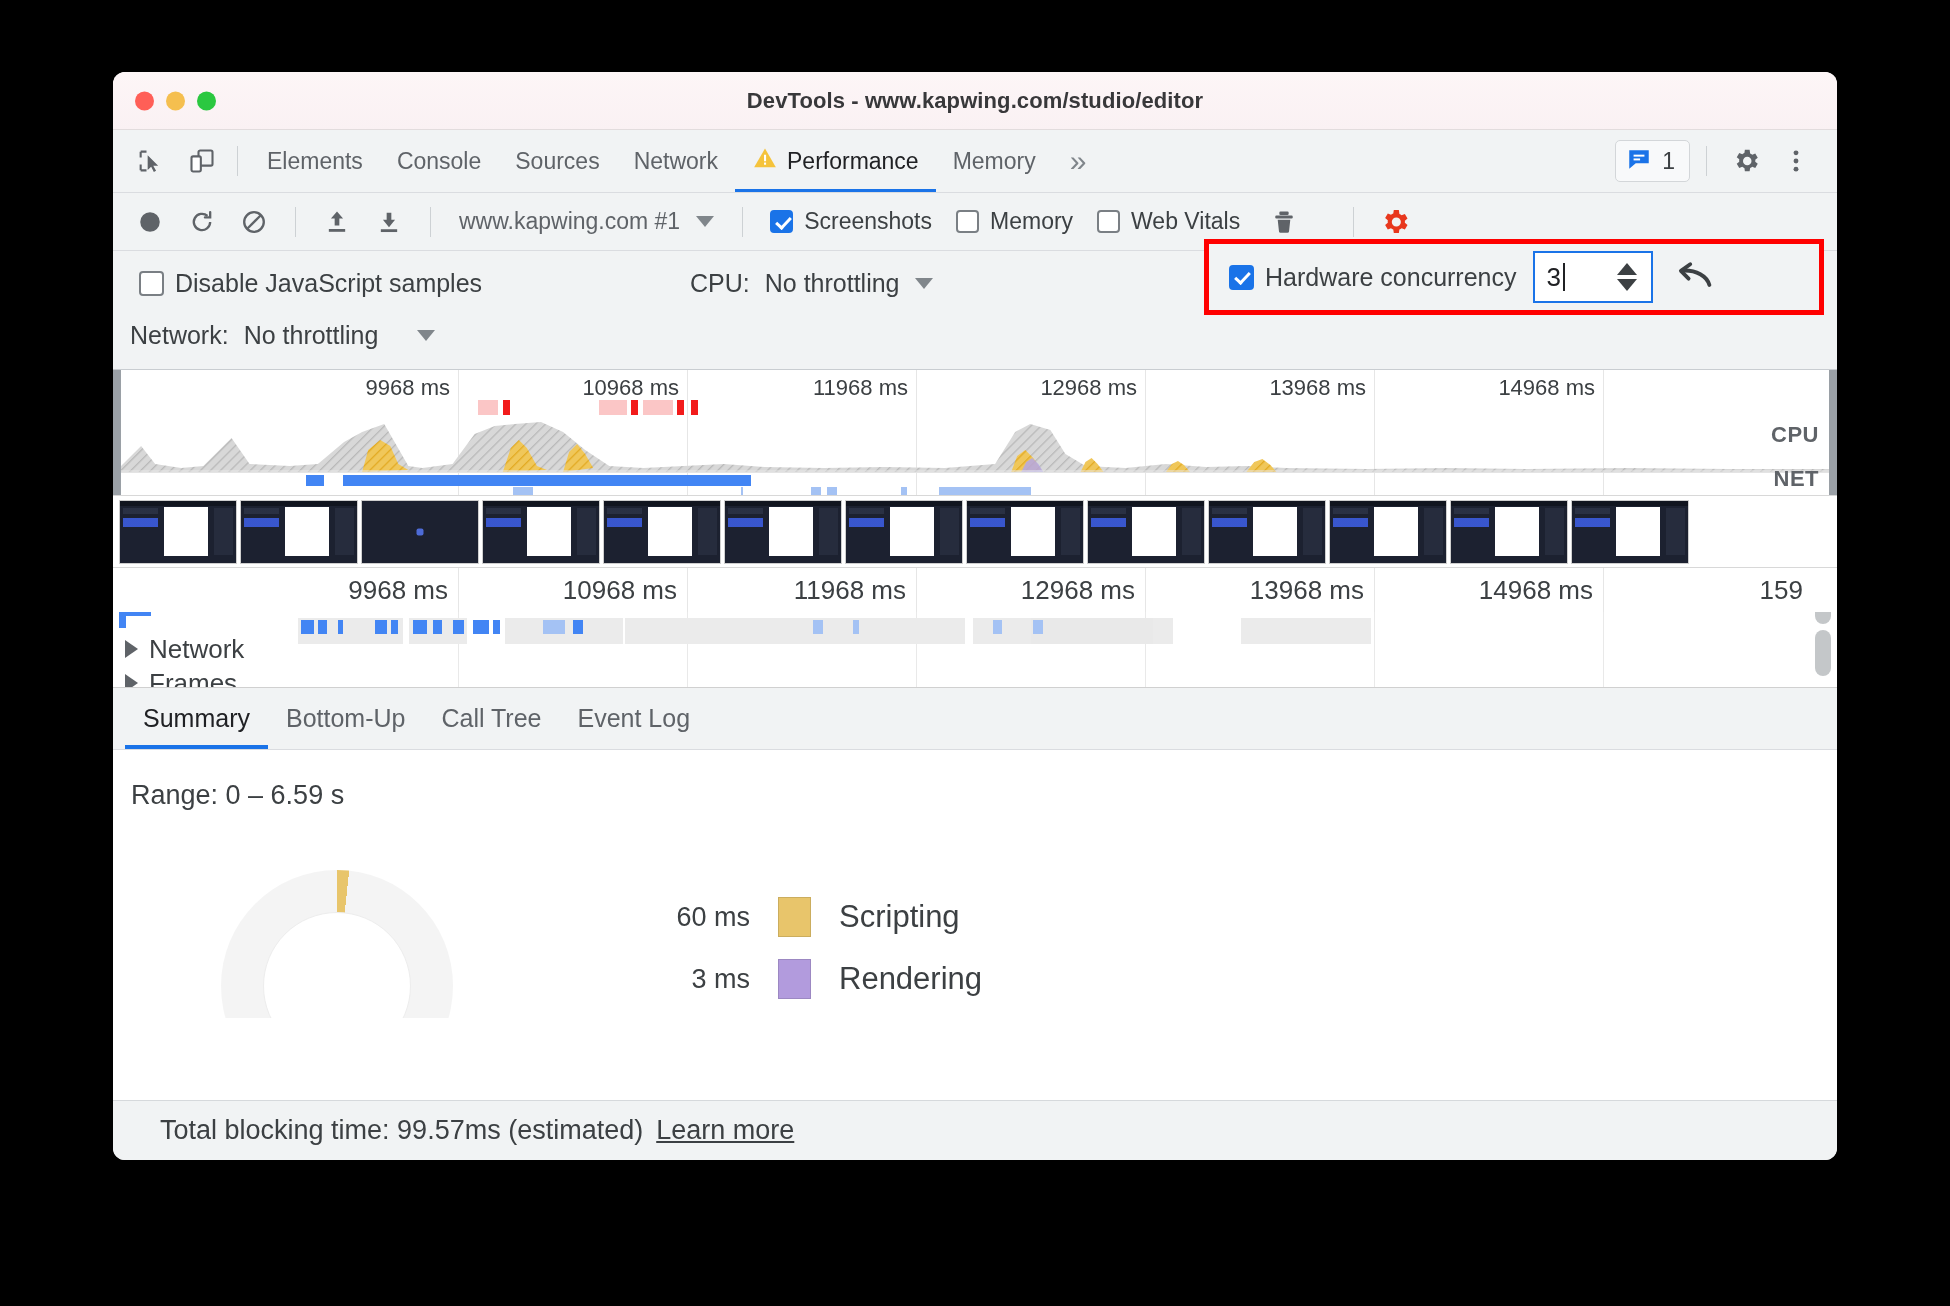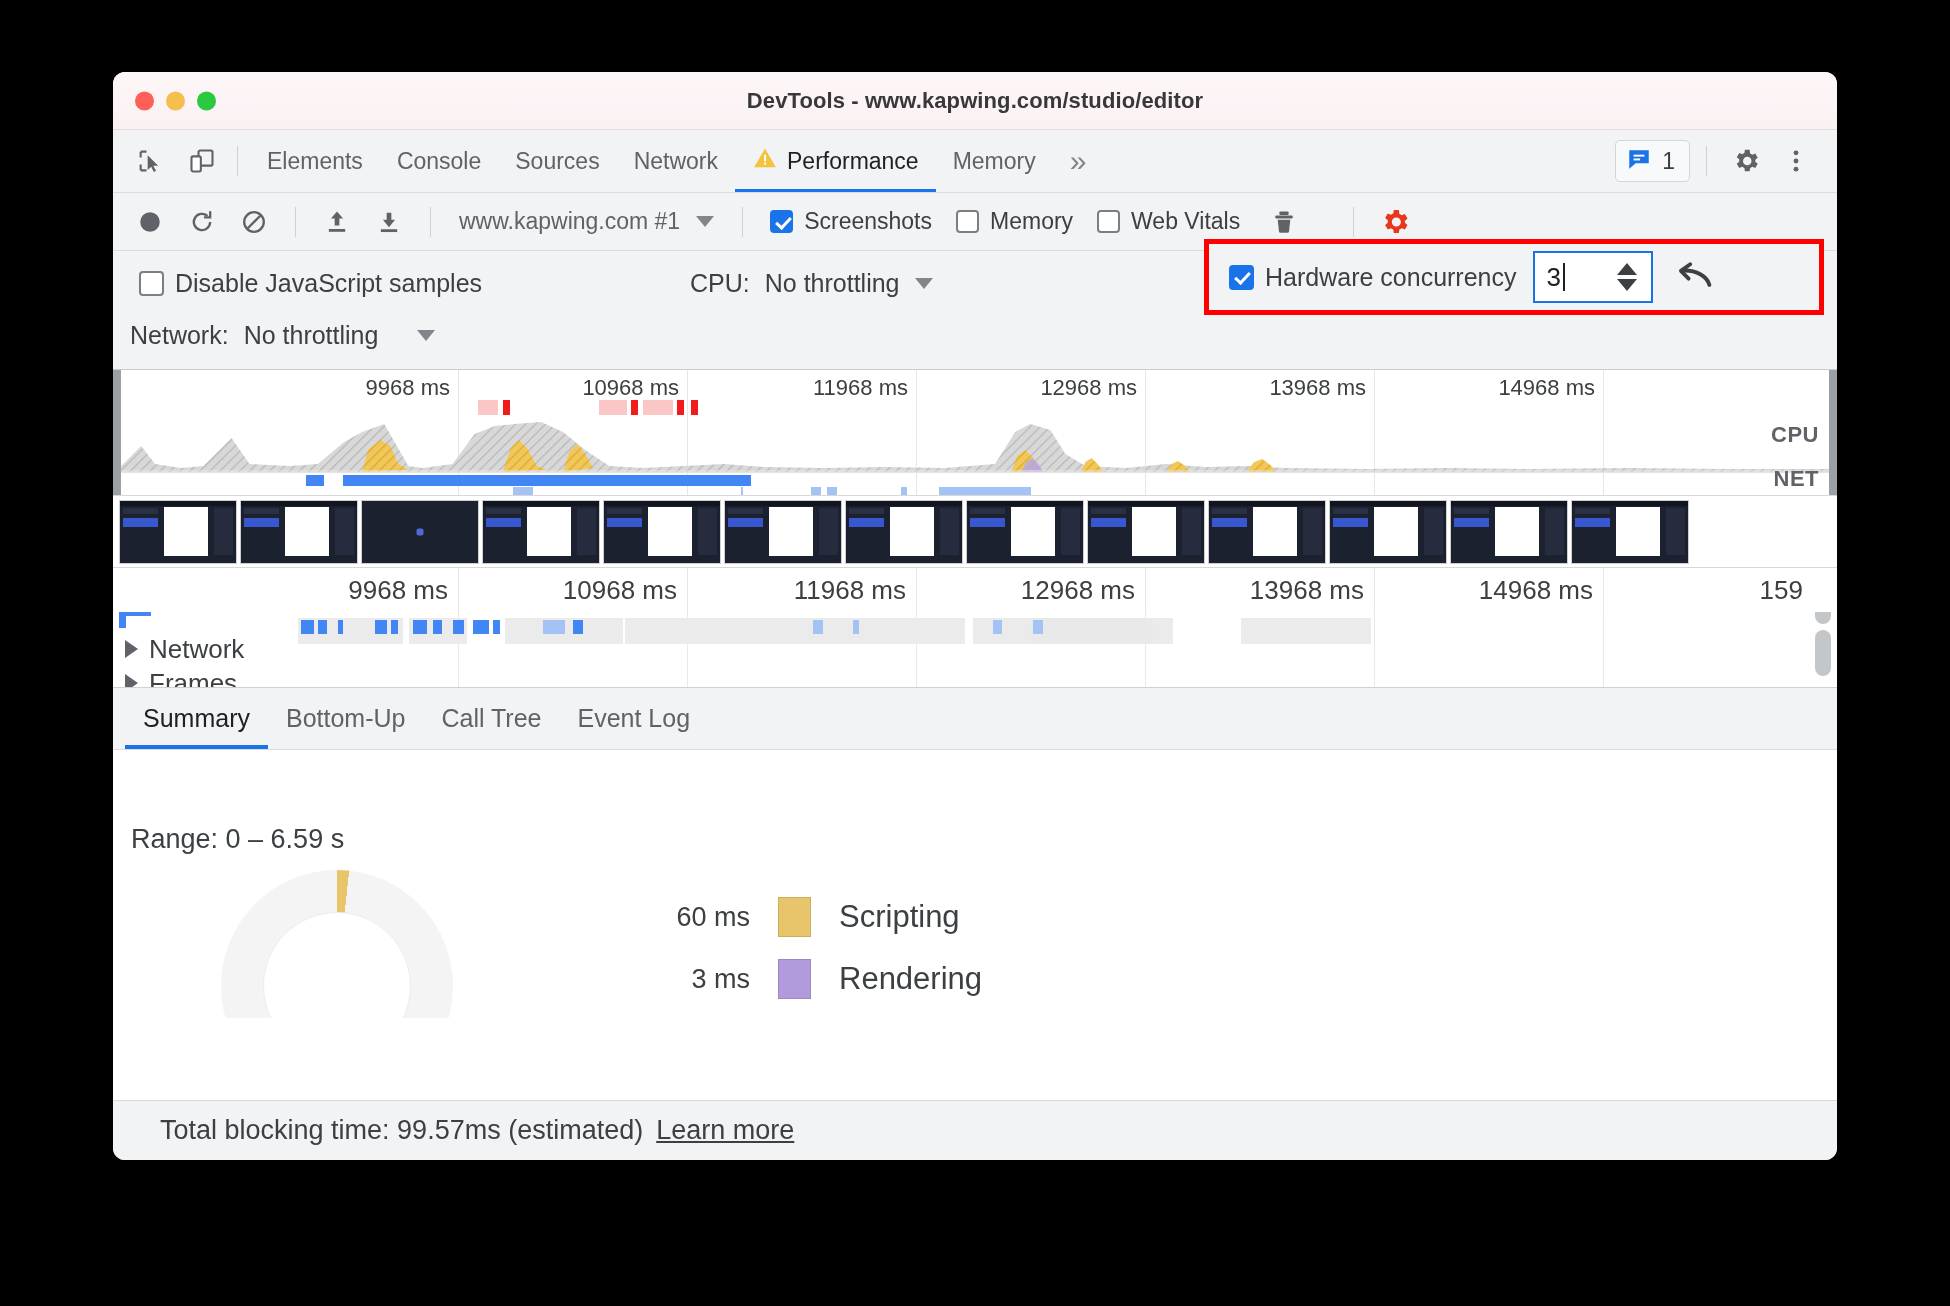--- a/index.html
+++ b/index.html
@@ -341,21 +341,21 @@
 
   
   #summary {
     position: relative;
     height: 268px;
     background: #fff;
     overflow: hidden;
   }
   #range {
     padding: 30px 0 0 18px;
-    font-size: 27px; color: #3c4043; margin-top: 44px;
+    font-size: 27px; color: #3c4043;
   }
   #donutwrap {
     position: absolute; left: 108px; top: 120px;
     width: 232px; height: 232px;
   }
   #donut {
     width: 232px; height: 232px; border-radius: 50%;
     background: conic-gradient(#e8c56b 0deg 6deg, #f4f4f4 6deg 360deg);
     position: relative;
   }

